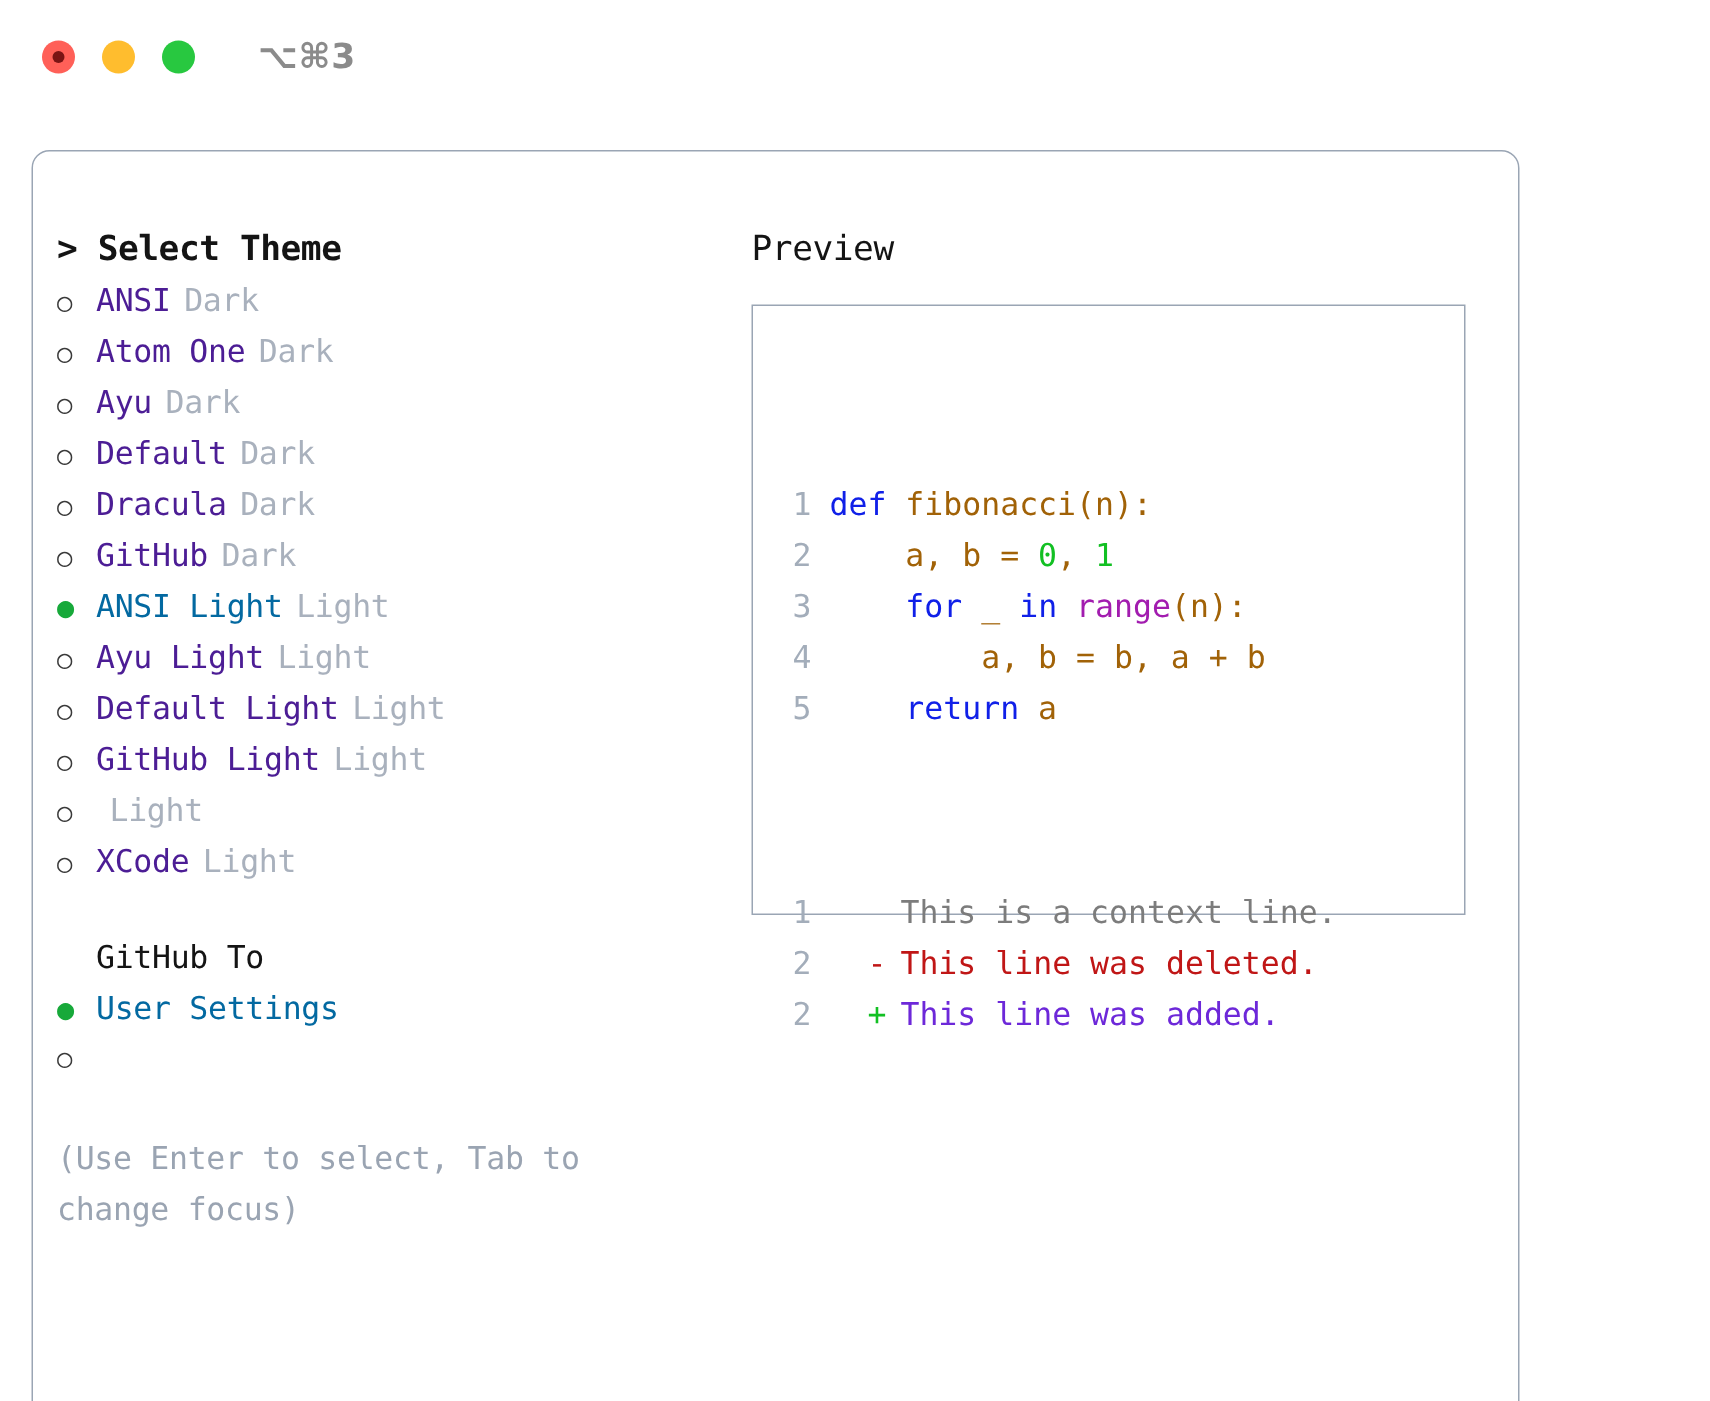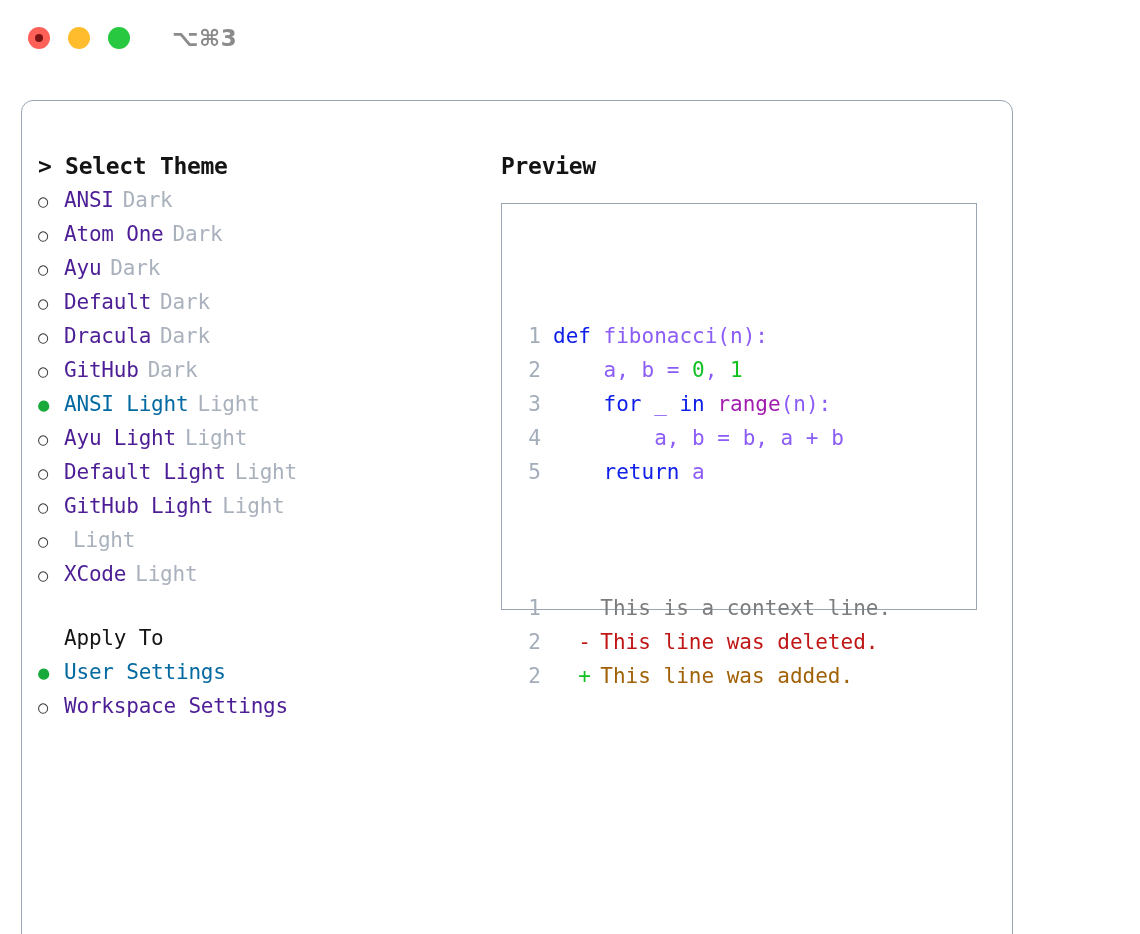--- a/index.html
+++ b/index.html
@@ -149,21 +149,21 @@
   
   .right-col {
     position: absolute;
     left: 479px;
     top: 48px;
     width: 500px;
   }
 
   .preview-title {
     font-size: 23px;
-    font-weight: bold;
+    font-weight: normal;
     color: #141414;
     line-height: 34px;
     letter-spacing: -0.3px;
   }
 
   .preview-box {
     margin-top: 20px;
     width: 476px;
     height: 407px;
     border: 1.6px solid #9aa5b4;
@@ -183,31 +183,31 @@
 
   .code-line { display: flex; height: 34px; align-items: baseline; }
   .ln {
     width: 26px;
     flex: 0 0 26px;
     text-align: right;
     color: #a3adba;
     padding-right: 12px;
     box-sizing: content-box;
   }
-  .code-txt { color: #8b5cf6; }
+  .code-txt { color: #a16207; }
 
   .kw  { color: #1020e8; }
   .fn  { color: #a21caf; }
   .num { color: #12c023; }
 
   .diff-area { margin-top: 34px; }
   .diff-mark { width: 22px; flex: 0 0 22px; display: inline-block; }
   .ctx  { color: #7c7c7c; }
   .del  { color: #c01616; }
-  .add  { color: #a16207; }
+  .add  { color: #6d28d9; }
   .diff-mark.del { color: #c01616; }
   .diff-mark.add { color: #12c023; }
   .diff-mark.ctx { color: #7c7c7c; }
 </style>
 </head>
 <body>
 
 <div class="window">
 
   <div class="titlebar">
@@ -238,27 +238,28 @@
             <div class="opt-row selected"><span class="opt-marker">●</span><span class="opt-name">ANSI Light</span><span class="opt-suffix">Light</span></div>
             <div class="opt-row"><span class="opt-marker">○</span><span class="opt-name">Ayu Light</span><span class="opt-suffix">Light</span></div>
             <div class="opt-row"><span class="opt-marker">○</span><span class="opt-name">Default Light</span><span class="opt-suffix">Light</span></div>
             <div class="opt-row"><span class="opt-marker">○</span><span class="opt-name">GitHub Light</span><span class="opt-suffix">Light</span></div>
             <div class="opt-row"><span class="opt-marker">○</span><span class="opt-suffix">Light</span></div>
             <div class="opt-row"><span class="opt-marker">○</span><span class="opt-name">XCode</span><span class="opt-suffix">Light</span></div>
           </div>
 
         <div class="spacer-row"></div>
 
-        <div class="apply-title">Apply To</div>
+        <div class="apply-title">GitHub To</div>
 
         <div class="opt-list" id="apply-list">
             <div class="opt-row selected"><span class="opt-marker">●</span><span class="opt-name">User Settings</span></div>
-            <div class="opt-row"><span class="opt-marker">○</span><span class="opt-name">Workspace Settings</span></div>
+            <div class="opt-row"><span class="opt-marker">○</span></div>
           </div>
 
+        <div class="hint">(Use Enter to select, Tab to change focus)</div>
       </div>
 
       <div class="right-col">
         <div class="preview-title">Preview</div>
 
         <div class="preview-box">
           <div class="code-area">
             <div id="code-lines"><div class="code-line"><span class="ln">1</span><span><span class="kw">def </span><span class="code-txt">fibonacci(n):</span></span></div><div class="code-line"><span class="ln">2</span><span><span class="code-txt">    a, b = </span><span class="num">0</span><span class="code-txt">, </span><span class="num">1</span></span></div><div class="code-line"><span class="ln">3</span><span><span class="code-txt">    </span><span class="kw">for</span><span class="code-txt"> _ </span><span class="kw">in</span><span class="code-txt"> </span><span class="fn">range</span><span class="code-txt">(n):</span></span></div><div class="code-line"><span class="ln">4</span><span><span class="code-txt">        a, b = b, a + b</span></span></div><div class="code-line"><span class="ln">5</span><span><span class="code-txt">    </span><span class="kw">return</span><span class="code-txt"> a</span></span></div></div>
             <div class="diff-area" id="diff-lines"><div class="code-line"><span class="ln">1</span><span>  </span><span class="diff-mark ctx"> </span><span class="ctx">This is a context line.</span></div><div class="code-line"><span class="ln">2</span><span>  </span><span class="diff-mark del">-</span><span class="del">This line was deleted.</span></div><div class="code-line"><span class="ln">2</span><span>  </span><span class="diff-mark add">+</span><span class="add">This line was added.</span></div></div>
           </div>

